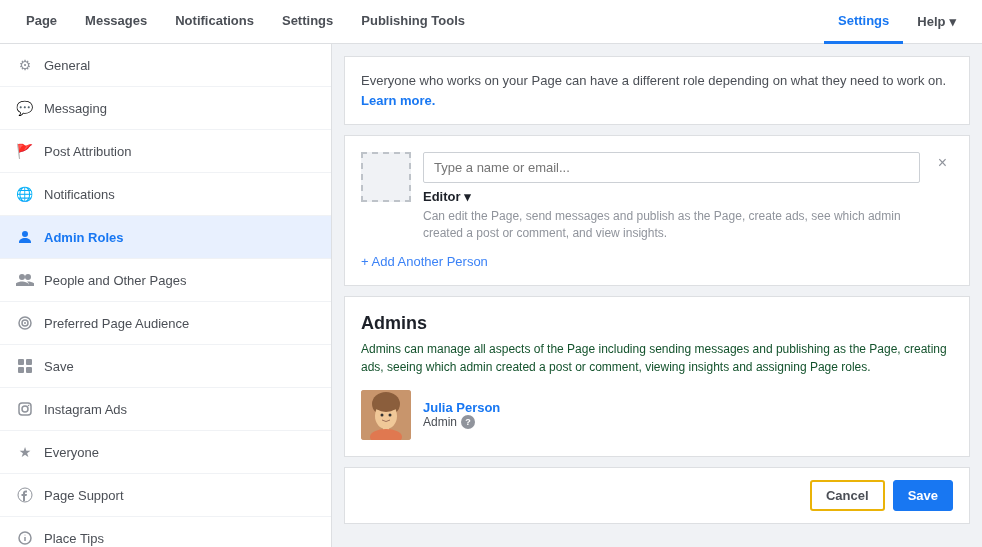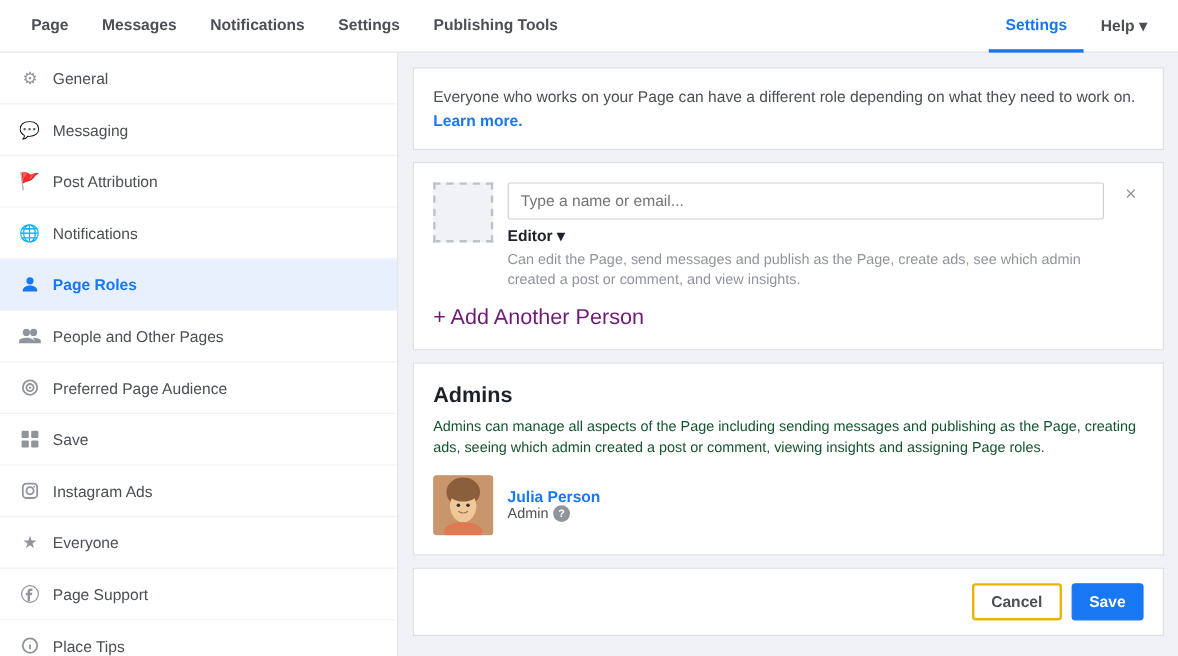--- a/index.html
+++ b/index.html
@@ -167,22 +167,22 @@
       margin-left: auto;
       background: none;
       border: none;
       color: #90949c;
       font-size: 16px;
       cursor: pointer;
       padding: 2px 6px;
       align-self: flex-start;
     }
     .add-person-link {
-      color: #701a75;
-      font-size: 18px;
+      color: #3b82f6;
+      font-size: 13px;
       cursor: pointer;
       text-decoration: none;
       display: inline-block;
     }
 
     
     .admins-box {
       background: #fff;
       border: 1px solid #dddfe2;
       padding: 16px;
@@ -310,21 +310,21 @@
     <div class="sidebar-item">
       <span class="icon">🌐</span>
       <span>Notifications</span>
     </div>
     <div class="sidebar-item active">
       <span class="icon">
         <svg width="16" height="16" viewBox="0 0 16 16" fill="currentColor">
           <path d="M8 8a3 3 0 1 0 0-6 3 3 0 0 0 0 6zm0 1c-3.31 0-6 1.79-6 4v1h12v-1c0-2.21-2.69-4-6-4z"></path>
         </svg>
       </span>
-      <span>Page Roles</span>
+      <span>Admin Roles</span>
     </div>
     <div class="sidebar-item">
       <span class="icon">
         <svg width="18" height="18" viewBox="0 0 18 18" fill="#90949c">
           <path d="M12 9a3 3 0 1 0 0-6 3 3 0 0 0 0 6zm-6 0a3 3 0 1 0 0-6 3 3 0 0 0 0 6zm0 1.5c-2.34 0-7 1.17-7 3.5V15h14v-1c0-2.33-4.66-3.5-7-3.5zm6 0c-.29 0-.62.02-.97.05 1.16.84 1.97 1.97 1.97 3.45V15h6v-1c0-2.33-4.66-3.5-7-3.5z"></path>
         </svg>
       </span>
       <span>People and Other Pages</span>
     </div>
     <div class="sidebar-item">

